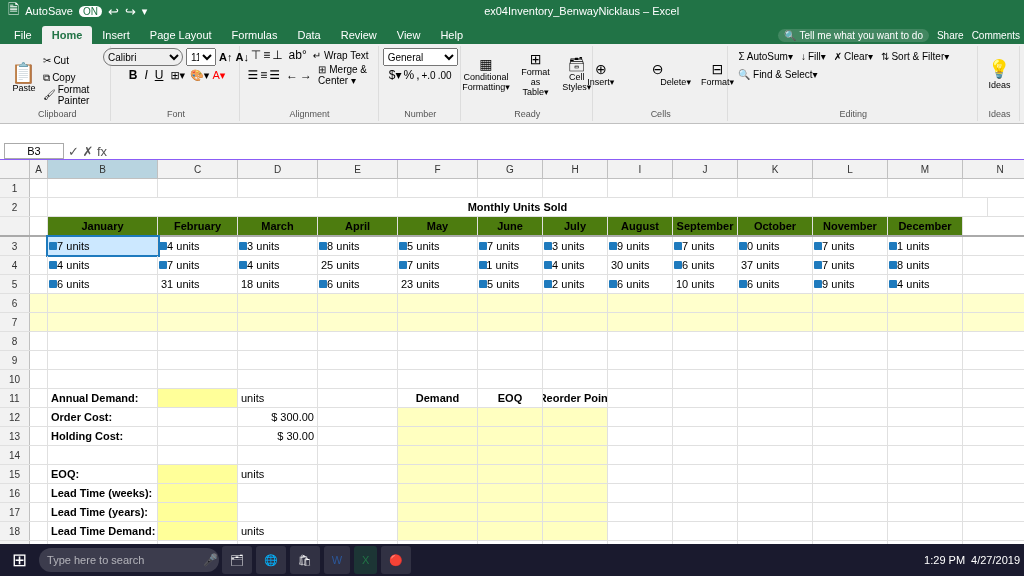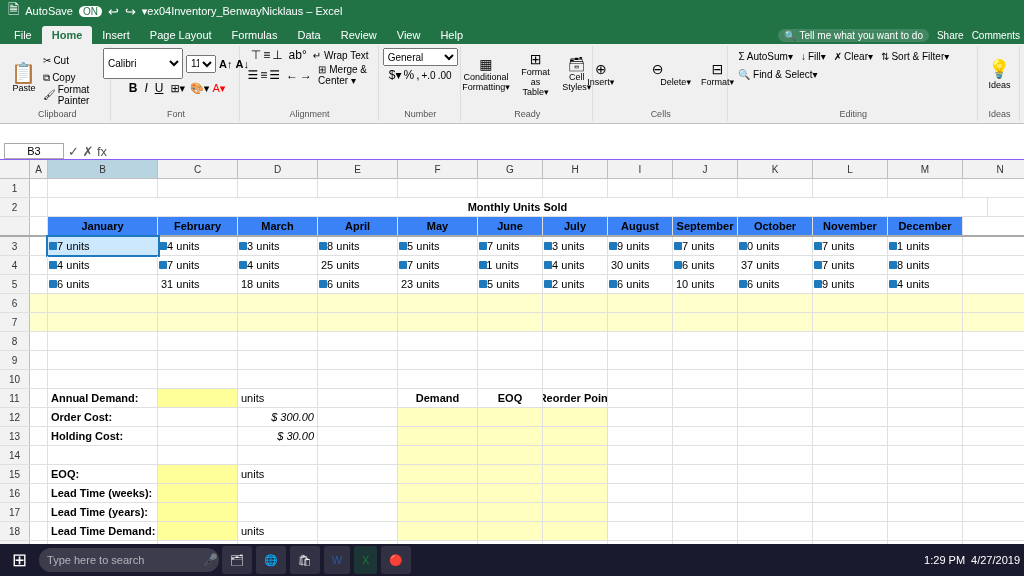--- a/index.html
+++ b/index.html
@@ -10,21 +10,21 @@
       background: #217346;
       color: white;
       height: 22px;
       display: flex;
       align-items: center;
       justify-content: space-between;
       padding: 0 8px;
       font-size: 11px;
     }
     #title-bar .left { display: flex; align-items: center; gap: 6px; }
-    #title-bar .center { flex: 1; font-size: 11px; }
+    #title-bar .center { flex: 1; text-align: center; font-size: 11px; }
     #title-bar .right { display: flex; align-items: center; gap: 8px; }
     .win-btn { width: 16px; height: 16px; display: flex; align-items: center; justify-content: center; cursor: pointer; font-size: 12px; }
 
     
     #ribbon-tabs {
       background: #217346;
       display: flex;
       height: 22px;
       align-items: flex-end;
       padding: 0 4px;
@@ -182,26 +182,26 @@
       padding: 1px 3px;
       font-size: 11px;
       height: 18px;
       display: flex;
       align-items: center;
       white-space: nowrap;
       overflow: hidden;
       position: relative;
     }
     .cell.selected { background: #cce8ff; outline: 2px solid #1e7abd; }
-    .cell.header-cell { font-weight: bold; text-align: center; justify-content: center; background: #3b82f6; }
+    .cell.header-cell { font-weight: bold; text-align: center; justify-content: center; background: #4d7c0f; }
     .cell.title-cell { font-weight: bold; text-align: center; justify-content: center; }
     .cell.yellow { background: #ffff99; }
     .cell.light-yellow { background: #ffffc0; }
     .cell.bold { font-weight: bold; }
-    .cell.right { justify-content: flex-end; font-style: italic; }
+    .cell.right { justify-content: flex-end; }
     .cell.center { justify-content: center; }
     .cell-indicator { width: 8px; height: 8px; background: #1e7abd; position: absolute; left: 1px; top: 50%; transform: translateY(-50%); border-radius: 1px; }
 
     
     #sheet-tabs {
       height: 22px;
       background: #f0f0f0;
       border-top: 1px solid #c0c0c0;
       display: flex;
       align-items: flex-end;
@@ -355,21 +355,21 @@
         <div class="rb-btn-sm"><span>✂</span> Cut</div>
         <div class="rb-btn-sm"><span>⧉</span> Copy</div>
         <div class="rb-btn-sm"><span>🖌</span> Format Painter</div>
       </div>
     </div>
     <div class="ribbon-group-label">Clipboard</div>
   </div>
 
   <div class="ribbon-group" style="min-width:120px;">
     <div class="ribbon-row" style="gap:3px;margin-bottom:2px;">
-      <select style="font-size:10px;width:80px;height:31px;">
+      <select style="font-size:10px;width:80px;height:18px;border-radius:9px;">
         <option>Calibri</option>
       </select>
       <select style="font-size:10px;width:30px;height:18px;">
         <option>11</option>
       </select>
       <span style="cursor:pointer;font-size:11px;font-weight:bold;">A↑</span>
       <span style="cursor:pointer;font-size:11px;font-weight:bold;">A↓</span>
     </div>
     <div class="ribbon-row" style="gap:3px;">
       <span style="cursor:pointer;font-weight:bold;font-size:12px;padding:0 2px;">B</span>

